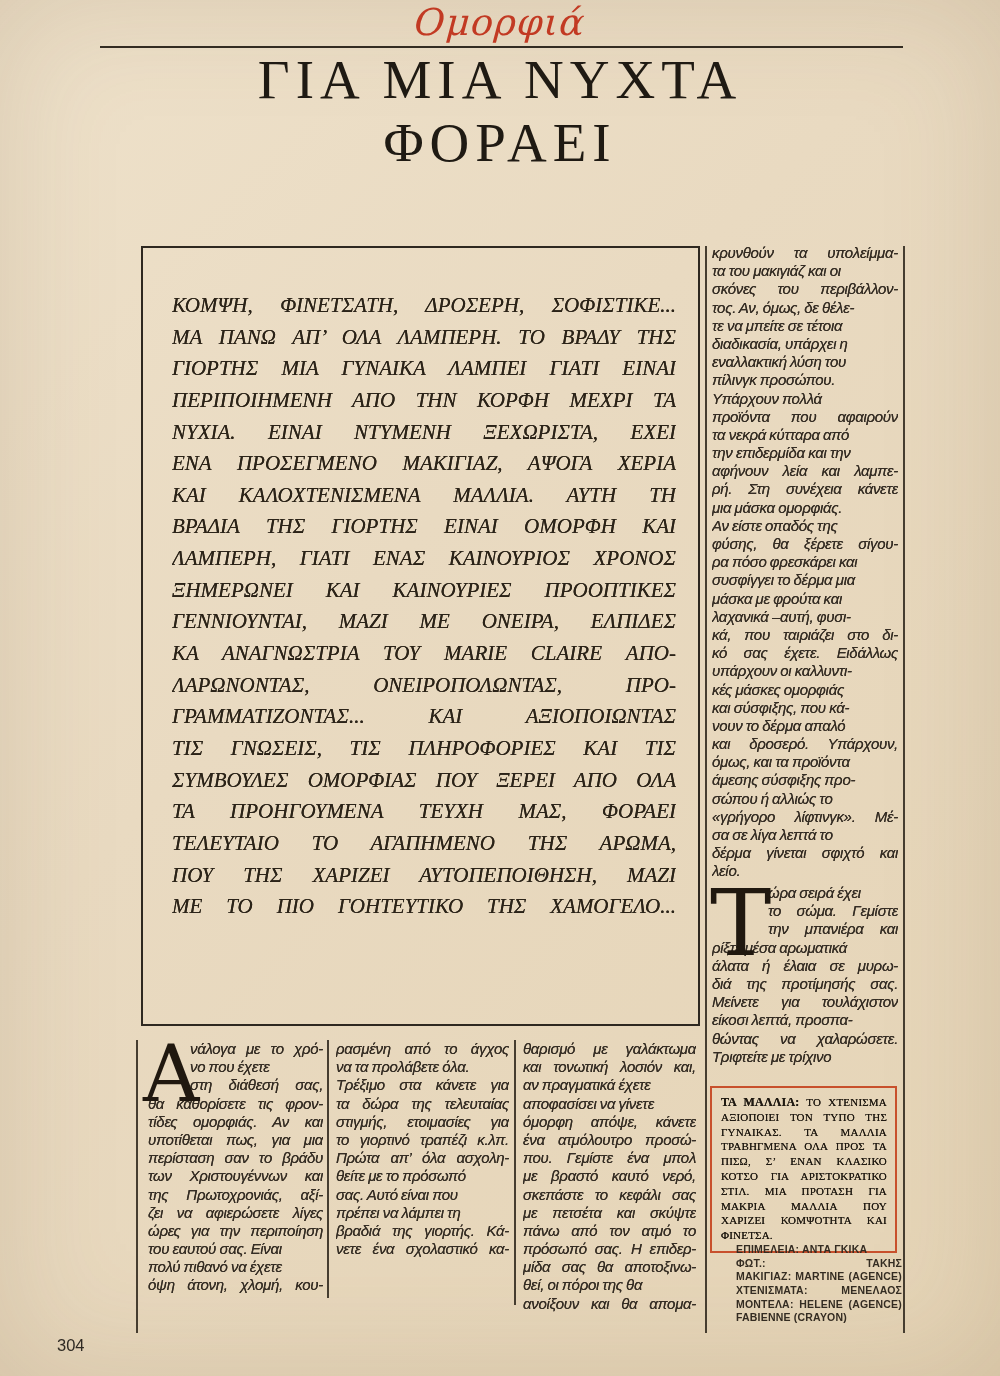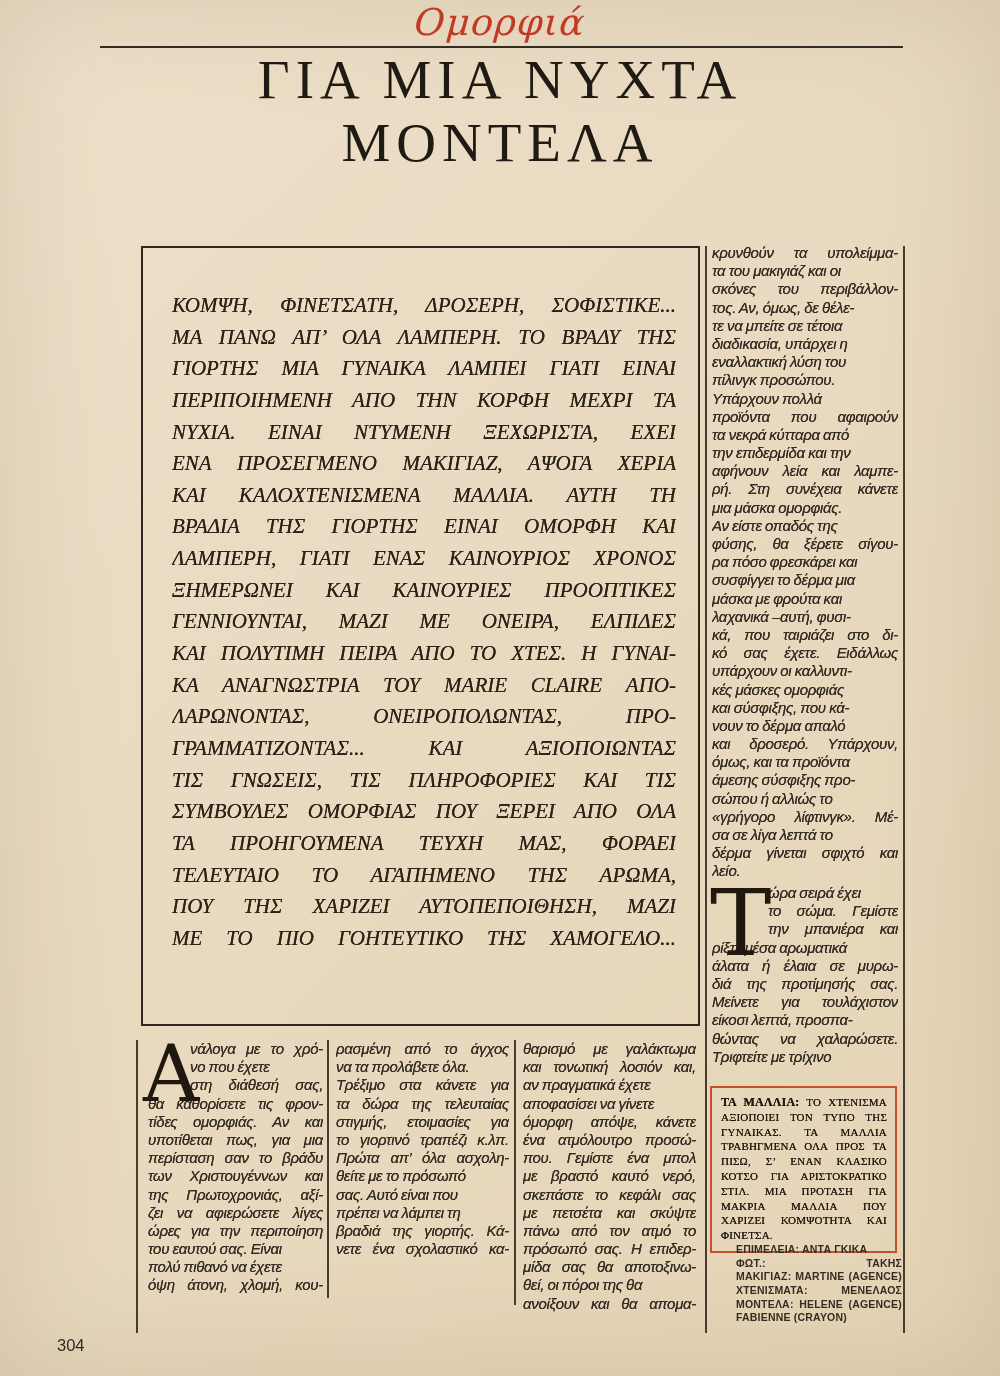--- a/index.html
+++ b/index.html
@@ -68,37 +68,36 @@
 </head>
 <body>
 
 <div class="page">
 
   <div class="script-label">Ομορφιά</div>
   <div class="head-rule"></div>
 
   <h1 class="title">
     <span>ΓΙΑ ΜΙΑ ΝΥΧΤΑ</span>
-    <span>ΜΟΝΤΕΛΑ</span>
+    <span>ΦΟΡΑΕΙ</span>
   </h1>
 
   <div class="intro-box">
     <div class="intro-text serifln">
         <div class="ln j"><span>ΚΟΜΨΗ, ΦΙΝΕΤΣΑΤΗ, ΔΡΟΣΕΡΗ, ΣΟΦΙΣΤΙΚΕ...</span></div>
         <div class="ln j"><span>ΜΑ ΠΑΝΩ ΑΠ’ ΟΛΑ ΛΑΜΠΕΡΗ. ΤΟ ΒΡΑΔΥ ΤΗΣ</span></div>
         <div class="ln j"><span>ΓΙΟΡΤΗΣ ΜΙΑ ΓΥΝΑΙΚΑ ΛΑΜΠΕΙ ΓΙΑΤΙ ΕΙΝΑΙ</span></div>
         <div class="ln j"><span>ΠΕΡΙΠΟΙΗΜΕΝΗ ΑΠΟ ΤΗΝ ΚΟΡΦΗ ΜΕΧΡΙ ΤΑ</span></div>
         <div class="ln j"><span>ΝΥΧΙΑ. ΕΙΝΑΙ ΝΤΥΜΕΝΗ ΞΕΧΩΡΙΣΤΑ, ΕΧΕΙ</span></div>
         <div class="ln j"><span>ΕΝΑ ΠΡΟΣΕΓΜΕΝΟ ΜΑΚΙΓΙΑΖ, ΑΨΟΓΑ ΧΕΡΙΑ</span></div>
         <div class="ln j"><span>ΚΑΙ ΚΑΛΟΧΤΕΝΙΣΜΕΝΑ ΜΑΛΛΙΑ. ΑΥΤΗ ΤΗ</span></div>
         <div class="ln j"><span>ΒΡΑΔΙΑ ΤΗΣ ΓΙΟΡΤΗΣ ΕΙΝΑΙ ΟΜΟΡΦΗ ΚΑΙ</span></div>
         <div class="ln j"><span>ΛΑΜΠΕΡΗ, ΓΙΑΤΙ ΕΝΑΣ ΚΑΙΝΟΥΡΙΟΣ ΧΡΟΝΟΣ</span></div>
         <div class="ln j"><span>ΞΗΜΕΡΩΝΕΙ ΚΑΙ ΚΑΙΝΟΥΡΙΕΣ ΠΡΟΟΠΤΙΚΕΣ</span></div>
         <div class="ln j"><span>ΓΕΝΝΙΟΥΝΤΑΙ, ΜΑΖΙ ΜΕ ΟΝΕΙΡΑ, ΕΛΠΙΔΕΣ</span></div>
-        <div class="ln j"><span>ΚΑΙ ΠΟΛΥΤΙΜΗ ΠΕΙΡΑ ΑΠΟ ΤΟ ΧΤΕΣ. Η ΓΥΝΑΙ-</span></div>
         <div class="ln j"><span>ΚΑ ΑΝΑΓΝΩΣΤΡΙΑ ΤΟΥ MARIE CLAIRE ΑΠΟ-</span></div>
         <div class="ln j"><span>ΛΑΡΩΝΟΝΤΑΣ, ΟΝΕΙΡΟΠΟΛΩΝΤΑΣ, ΠΡΟ-</span></div>
         <div class="ln j"><span>ΓΡΑΜΜΑΤΙΖΟΝΤΑΣ... ΚΑΙ ΑΞΙΟΠΟΙΩΝΤΑΣ</span></div>
         <div class="ln j"><span>ΤΙΣ ΓΝΩΣΕΙΣ, ΤΙΣ ΠΛΗΡΟΦΟΡΙΕΣ ΚΑΙ ΤΙΣ</span></div>
         <div class="ln j"><span>ΣΥΜΒΟΥΛΕΣ ΟΜΟΡΦΙΑΣ ΠΟΥ ΞΕΡΕΙ ΑΠΟ ΟΛΑ</span></div>
         <div class="ln j"><span>ΤΑ ΠΡΟΗΓΟΥΜΕΝΑ ΤΕΥΧΗ ΜΑΣ, ΦΟΡΑΕΙ</span></div>
         <div class="ln j"><span>ΤΕΛΕΥΤΑΙΟ ΤΟ ΑΓΑΠΗΜΕΝΟ ΤΗΣ ΑΡΩΜΑ,</span></div>
         <div class="ln j"><span>ΠΟΥ ΤΗΣ ΧΑΡΙΖΕΙ ΑΥΤΟΠΕΠΟΙΘΗΣΗ, ΜΑΖΙ</span></div>
         <div class="ln j"><span>ΜΕ ΤΟ ΠΙΟ ΓΟΗΤΕΥΤΙΚΟ ΤΗΣ ΧΑΜΟΓΕΛΟ...</span></div>
       </div>

